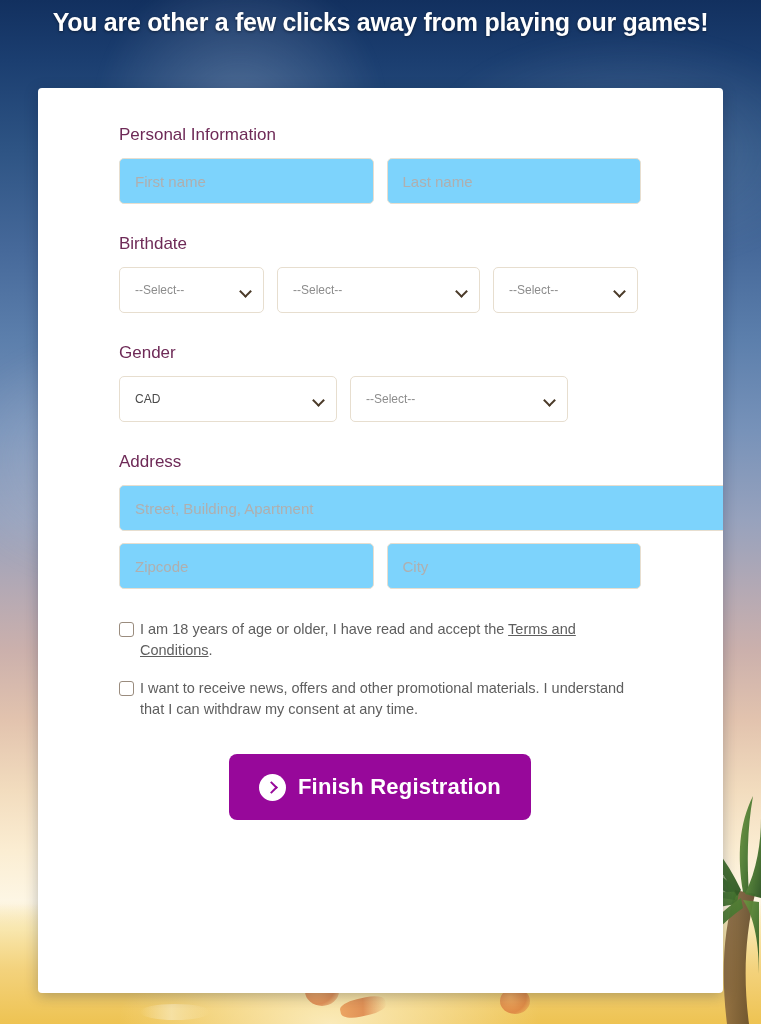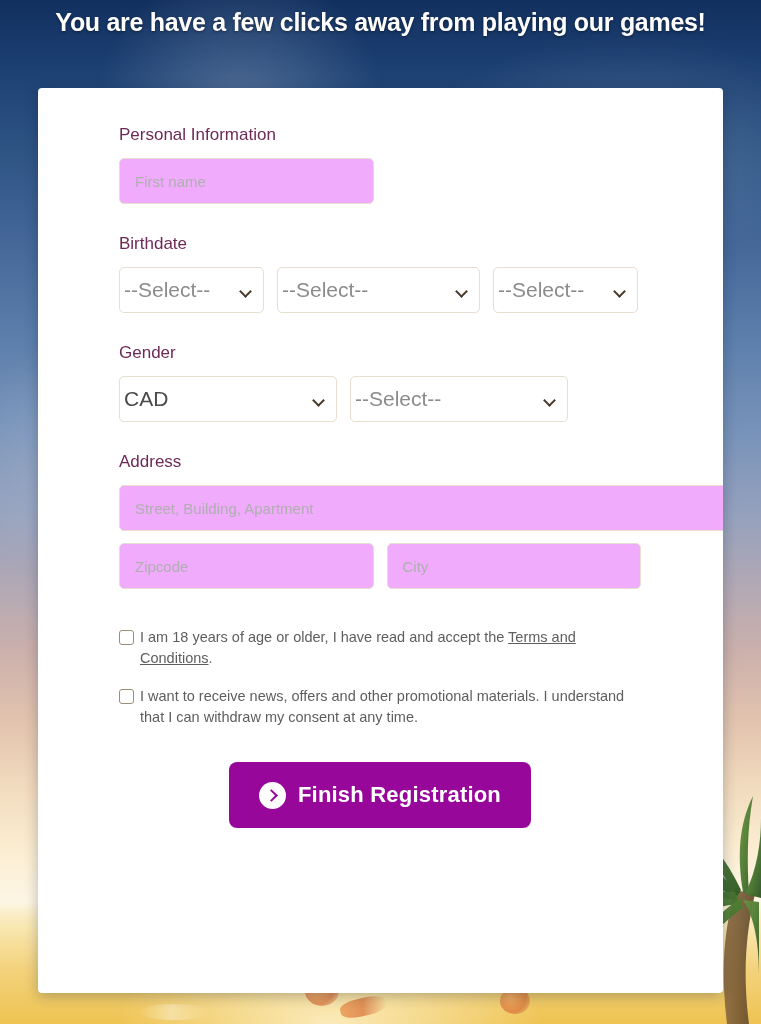--- a/index.html
+++ b/index.html
@@ -150,21 +150,21 @@
   .field-row {
     display: flex;
     gap: 13px;
   }
 
   
   .text-input {
     height: 46px;
     border: 1px solid #E7DECF;
     border-radius: 5px;
-    background: #f0abfc;
+    background: #7dd3fc;
     font-family: "Liberation Sans", sans-serif;
     font-size: 15px;
     color: #4C4C4C;
     padding: 0 15px;
     outline: none;
   }
   .text-input::placeholder { color: #AFAFAF; }
 
   .input-half { width: 255px; }
   .input-full { width: 612px; }
@@ -174,22 +174,22 @@
     position: relative;
     height: 46px;
   }
   .select-box {
     width: 100%;
     height: 46px;
     border: 1px solid #E7DECF;
     border-radius: 5px;
     background: #FFFFFF;
     font-family: "Liberation Sans", sans-serif;
-    font-size: 21px;
-    padding: 0 34px 0 4px;
+    font-size: 12px;
+    padding: 0 34px 0 15px;
     display: flex;
     align-items: center;
     cursor: pointer;
     user-select: none;
   }
   .select-value { color: #8C8C8C; }
   .select-value.filled { color: #4A4A4A; }
 
   .chevron-down {
     position: absolute;
@@ -279,21 +279,21 @@
   }
   #submit-label {
     color: #FFFFFF;
     font-size: 22px;
     font-weight: bold;
     letter-spacing: 0.2px;
   }
 
   .mt-12 { margin-top: 12px; }
   .mt-17 { margin-top: 17px; }
-  .mt-22 { margin-top: 38px; }
+  .mt-22 { margin-top: 30px; }
   .mt-29 { margin-top: 29px; }
   .mt-34 { margin-top: 34px; }
 </style>
 </head>
 <body>
 
 <div id="bg-scene">
   <div id="bg-cloud-a"></div>
   <div id="bg-cloud-b"></div>
   <div id="bg-cloud-c"></div>
@@ -329,29 +329,30 @@
         <path d="M112 106 C 124 124, 128 152, 128 180 L128 108 Z"></path>
       </g>
       <g fill="#3B6A2B" opacity="0.55">
         <path d="M104 100 C 76 88, 48 92, 22 104 C 52 100, 80 102, 104 106 Z"></path>
         <path d="M106 100 C 92 78, 72 58, 46 44 C 70 64, 90 84, 104 104 Z"></path>
       </g>
     </svg>
   </div>
 </div>
 
-<div id="page-title">You are have a few clicks away from playing our games!</div>
+<div id="page-title">You are other a few clicks away from playing our games!</div>
 
 <div id="form-card">
   <div id="form-inner">
 
     <div class="section-heading">Personal Information</div>
 
     <div class="field-row mt-12">
       <input class="text-input input-half" type="text" placeholder="First name" value="" style="">
+      <input class="text-input input-half" type="text" placeholder="Last name" style="">
     </div>
 
     <div class="section-heading mt-29">Birthdate</div>
 
     <div class="field-row mt-12">
       <div class="select-wrap bd-day">
         <div class="select-box">
           <span class="select-value">--Select--</span>
         </div>
         <span class="chevron-down"></span>

